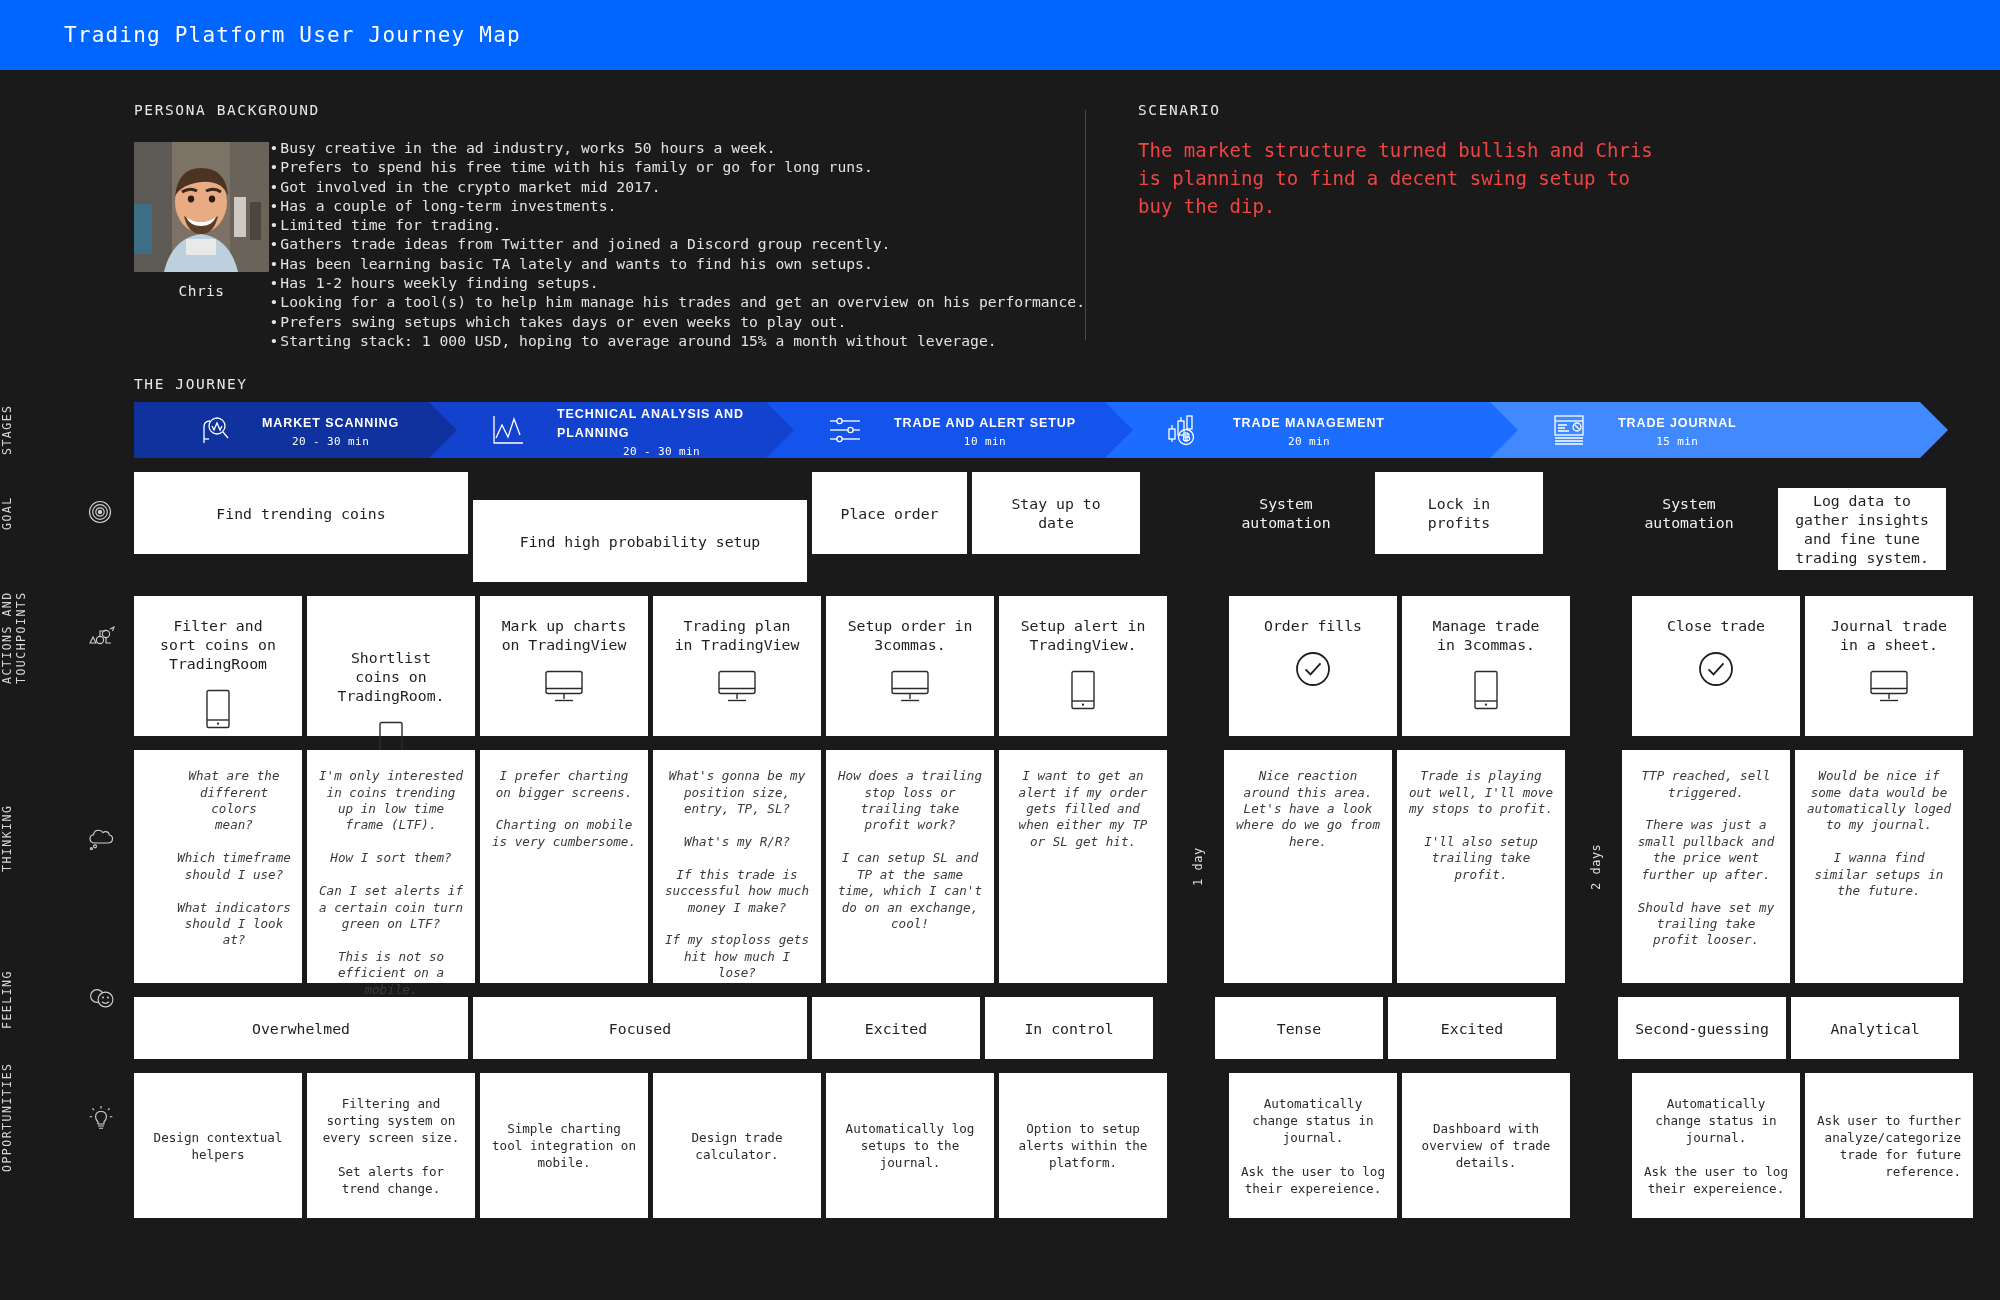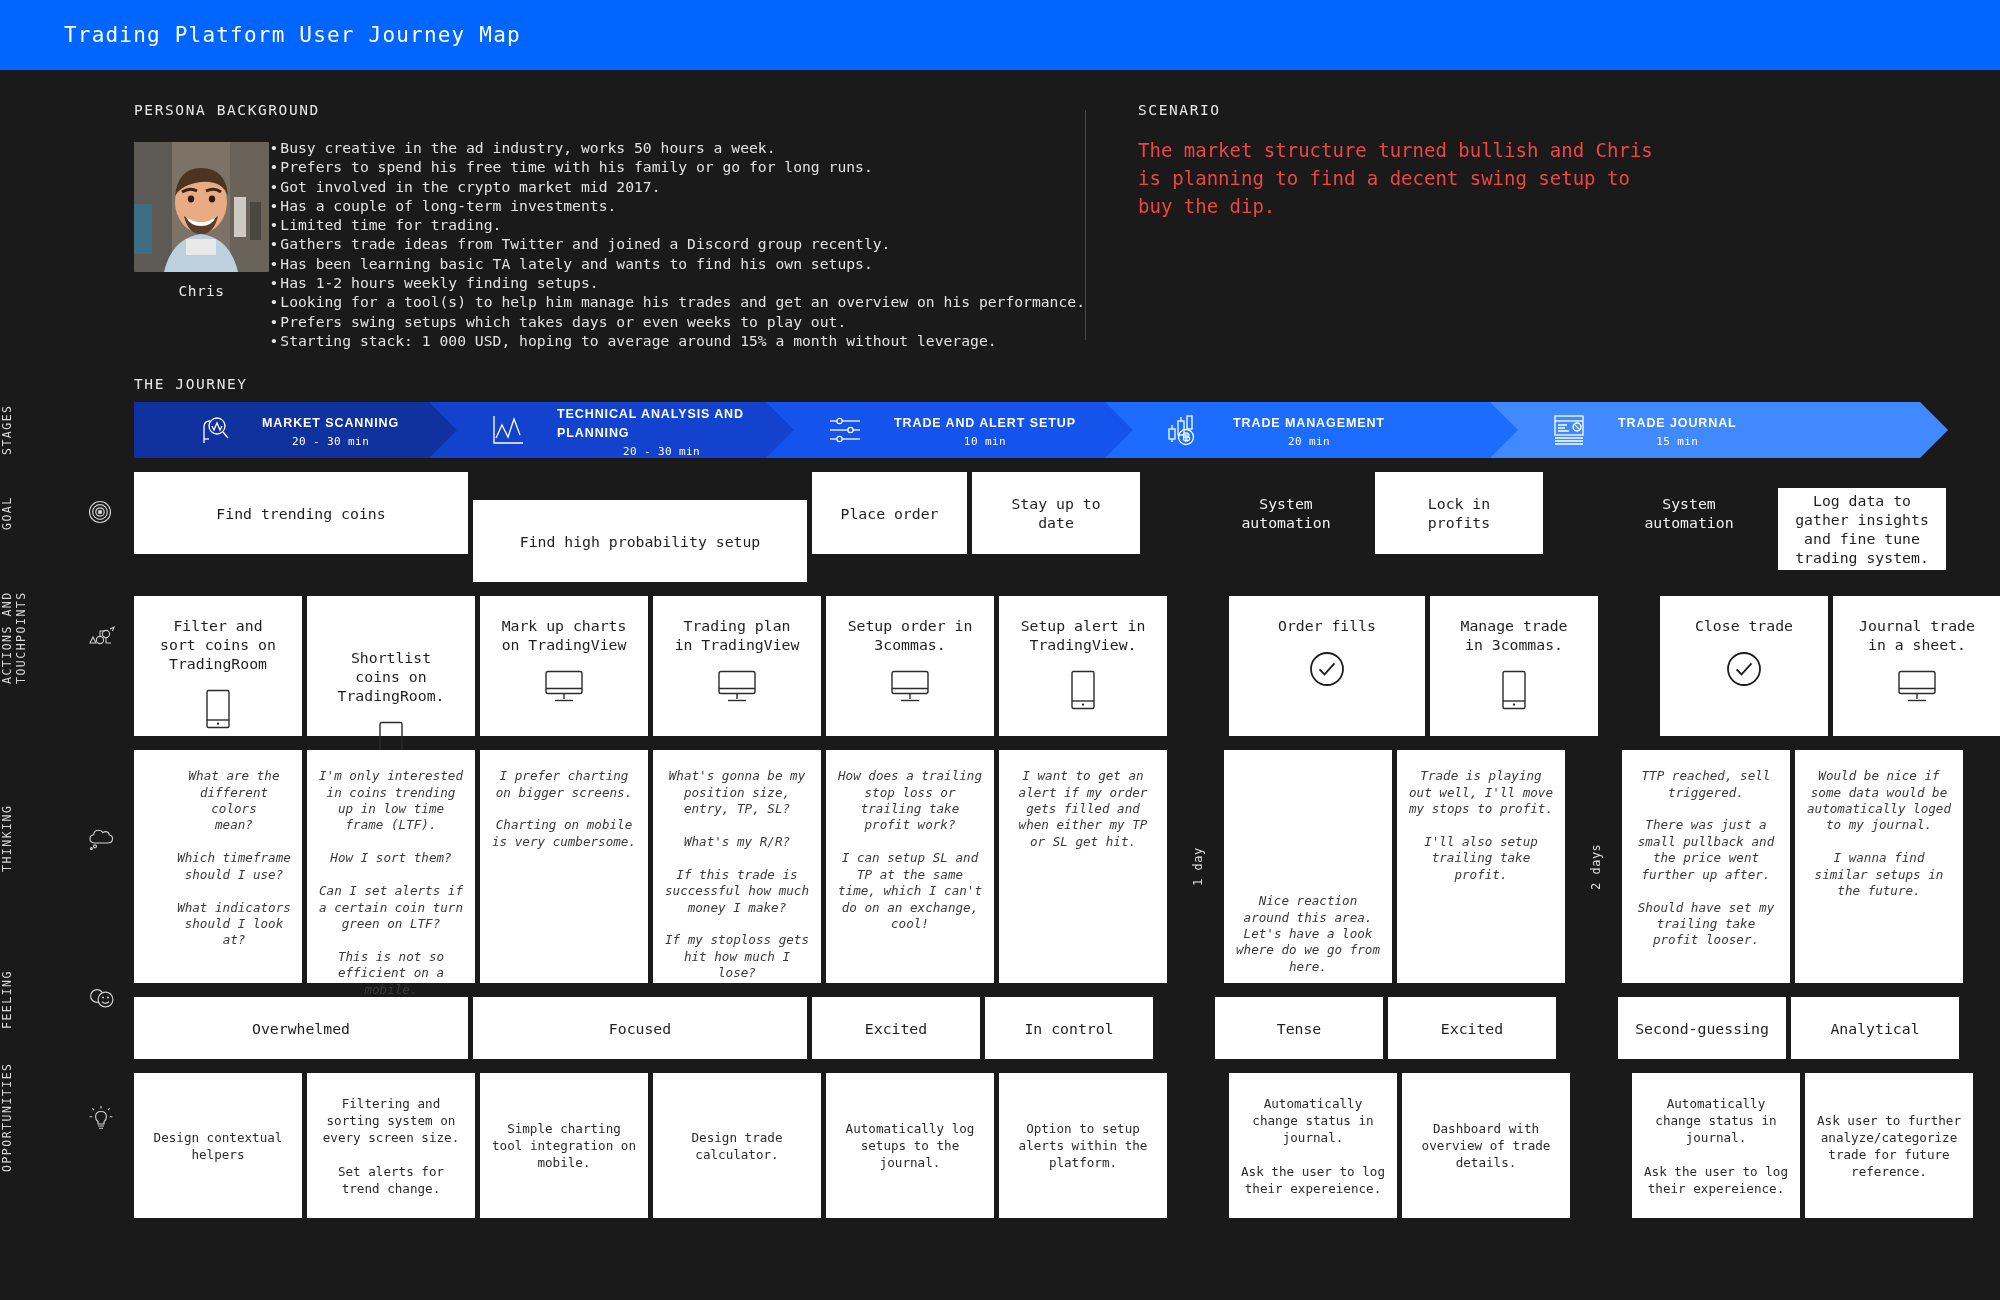--- a/index.html
+++ b/index.html
@@ -512,21 +512,21 @@
 TradingView.</div>
         <span>
           <svg width="26" height="40" viewBox="0 0 26 40" fill="none" stroke="#2b2b2b" stroke-width="1.4">
      <rect x="2" y="1.5" width="22" height="37" rx="1.5"></rect>
             <path d="M2 31 H24"></path>
      <rect x="12" y="33.6" width="2" height="2" fill="#2b2b2b" stroke="none"></rect>
           </svg>
         </span>
       </div>
       <div class="card card-action blank" style="width: 52px;"></div>
-      <div class="card card-action" style="width: 196px;">
+      <div class="card card-action" style="width: 168px;">
         <div class="lbl" style="white-space: pre-line;">Order fills</div>
         <span>
           <svg width="36" height="36" viewBox="0 0 36 36" fill="none" stroke="#1f1f1f" stroke-width="1.8">
      <circle cx="18" cy="18" r="16"></circle>
             <path d="M10.5 18.4 l5 5 l10 -11"></path>
           </svg>
         </span>
       </div>
       <div class="card card-action" style="width: 168px;">
         <div class="lbl" style="white-space: pre-line;">Manage trade
@@ -614,21 +614,21 @@
 TP at the same
 time, which I can't
 do on an exchange,
 cool!</div></div>
       <div class="card card-think" style="width: 168px;"><div class="lbl" style="white-space: pre-line;">I want to get an
 alert if my order
 gets filled and
 when either my TP
 or SL get hit.</div></div>
       <div class="gap-label" style="width: 52px;">1 day</div>
-      <div class="card card-think" style="width: 168px; justify-content: flex-end;"><div class="lbl" style="white-space: pre-line;">Nice reaction
+      <div class="card card-think" style="width: 168px;"><div class="lbl" style="white-space: pre-line;">Nice reaction
 around this area.
 Let's have a look
 where do we go from
 here.</div></div>
       <div class="card card-think" style="width: 168px;"><div class="lbl" style="white-space: pre-line;">Trade is playing
 out well, I'll move
 my stops to profit.
 
 I'll also setup
 trailing take
@@ -714,18 +714,18 @@
       <div class="card card-opp" style="width: 168px;"><div class="lbl" style="white-space: pre-line;">Dashboard with
 overview of trade
 details.</div></div>
       <div class="card card-opp blank" style="width: 52px;"></div>
       <div class="card card-opp" style="width: 168px;"><div class="lbl" style="white-space: pre-line;">Automatically
 change status in
 journal.
 
 Ask the user to log
 their expereience.</div></div>
-      <div class="card card-opp" style="width: 168px;"><div class="lbl" style="white-space: pre-line;">Ask user to further
+      <div class="card card-opp" style="width: 168px; text-align: right;"><div class="lbl" style="white-space: pre-line;">Ask user to further
 analyze/categorize
 trade for future
 reference.</div></div>
     </div>
 </div>
 
 </body></html>

